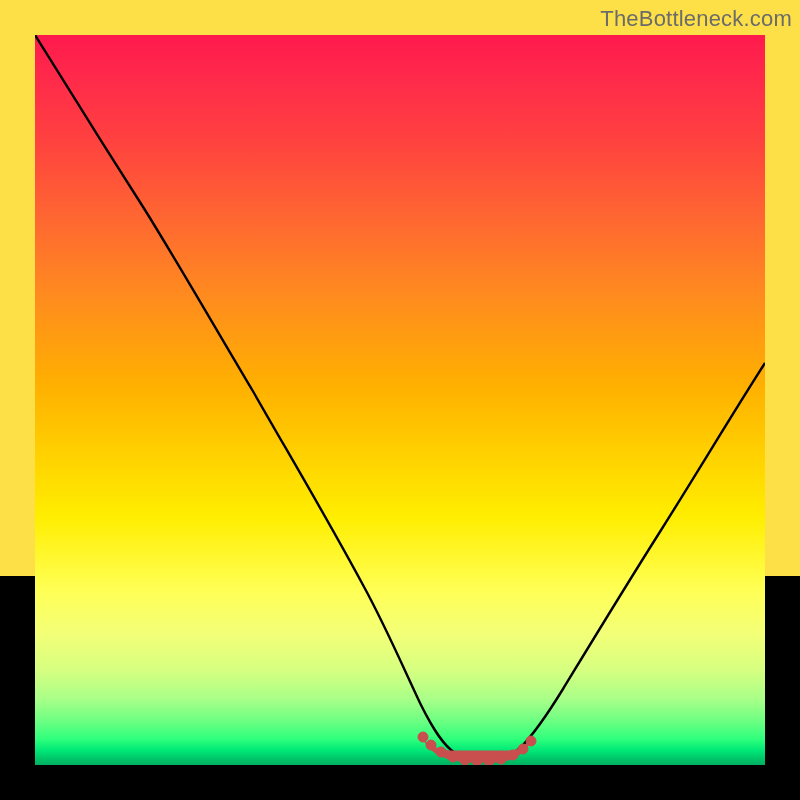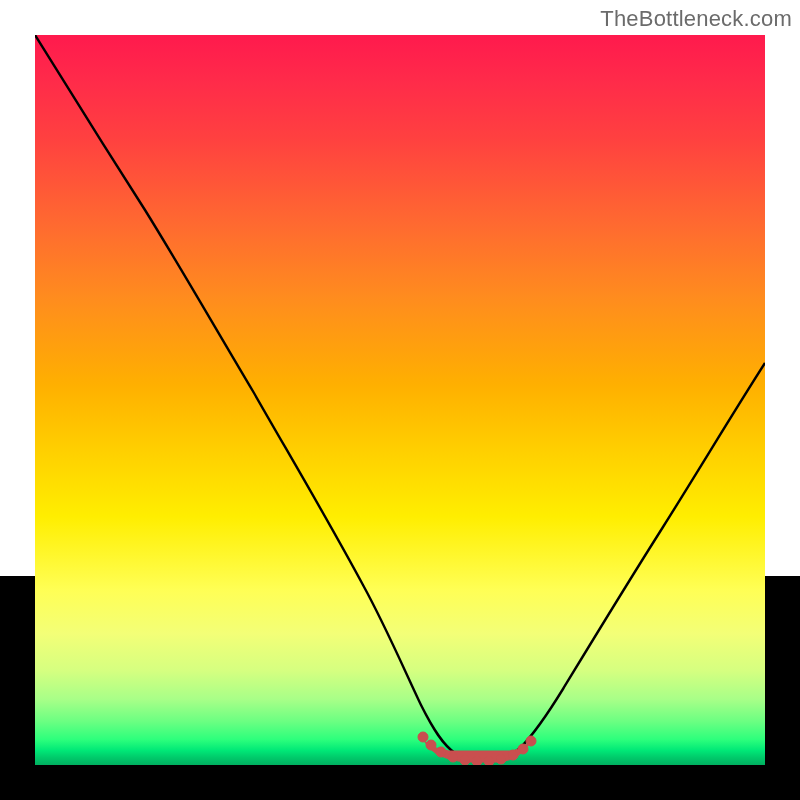--- a/index.html
+++ b/index.html
@@ -8,21 +8,21 @@
     width: 800px;
     height: 800px;
     background: #000;
     overflow: hidden;
     font-family: Arial, Helvetica, sans-serif;
   }
   .frame {
     position: relative;
     width: 800px;
     height: 576px;
-    background: #ffffff;
+    background: #fde047;
   }
   .plot-area {
     position: absolute;
     left: 35px;
     top: 35px;
     width: 730px;
     height: 730px;
     background: linear-gradient(to bottom,
       #ff1a4d 0%,
       #ff2a4a 6%,

